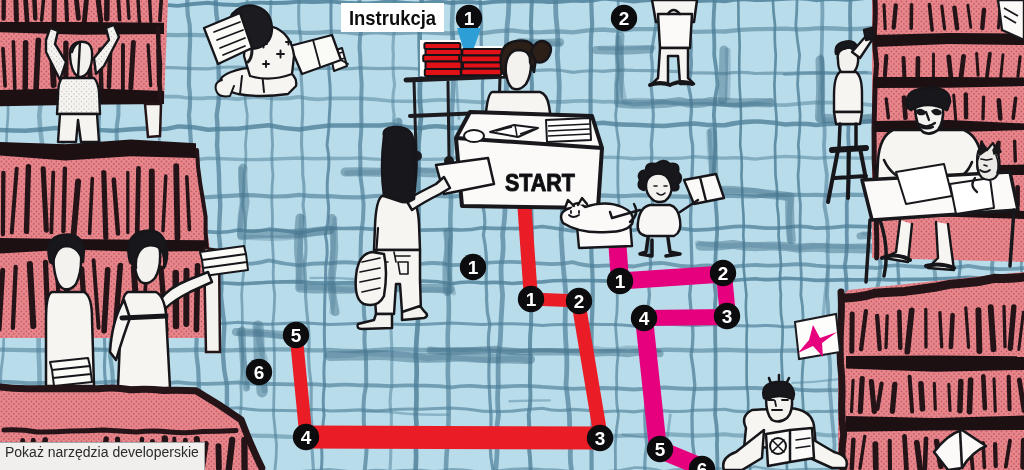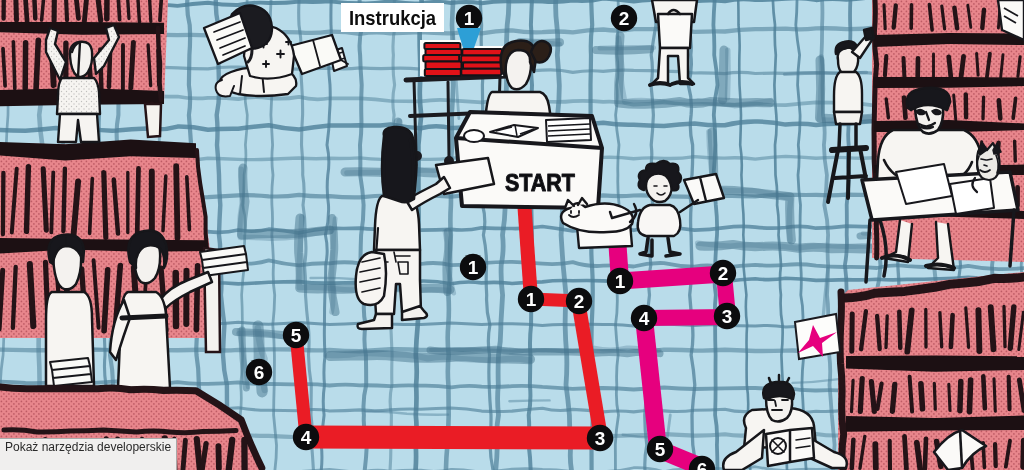--- a/index.html
+++ b/index.html
@@ -628,13 +628,13 @@
         <circle cx="473" cy="267" r="13.2" fill="#0c0c0e"></circle>
         <text x="473" y="273.5" text-anchor="middle" font-family="Liberation Sans,sans-serif" font-size="19" font-weight="bold" fill="#fff">1</text>
       </g>
 
 <g>
         <rect x="341" y="3" width="103" height="29" fill="#fff"></rect>
         <text x="392.5" y="25" text-anchor="middle" font-family="Liberation Sans,sans-serif" font-size="20.5" font-weight="bold" fill="#0d0d0d" textLength="87" lengthAdjust="spacingAndGlyphs">Instrukcja</text>
       </g>
 </svg>
 
-<div style="position:absolute;left:0;bottom:0;background:#f0efee;border:1px solid #a8a8a8;border-left:none;border-bottom:none;padding:1px 5px 16px 5px;font-size:12px;color:#2a2a2a;font-family:'Liberation Sans',sans-serif;text-align:center;">Pokaż narzędzia developerskie</div>
+<div style="position:absolute;left:0;bottom:0;background:#f0efee;border:1px solid #a8a8a8;border-left:none;border-bottom:none;padding:1px 5px 10px 5px;font-size:14px;color:#2a2a2a;font-family:'Liberation Sans',sans-serif;text-align:center;">Pokaż narzędzia developerskie</div>
 </div>
 </body></html>

